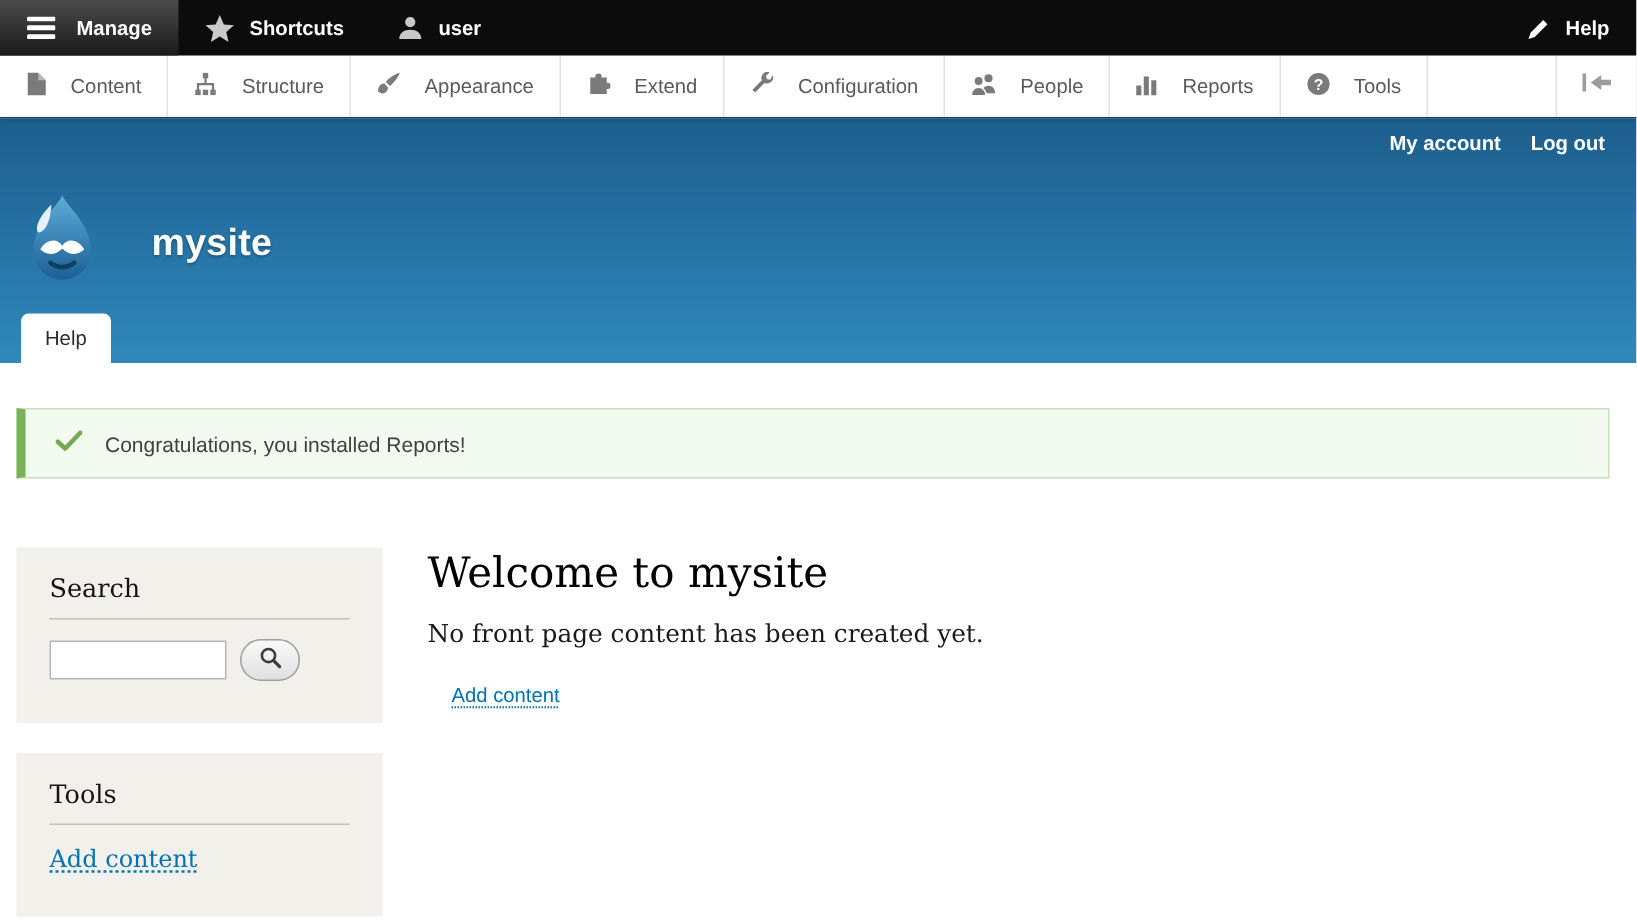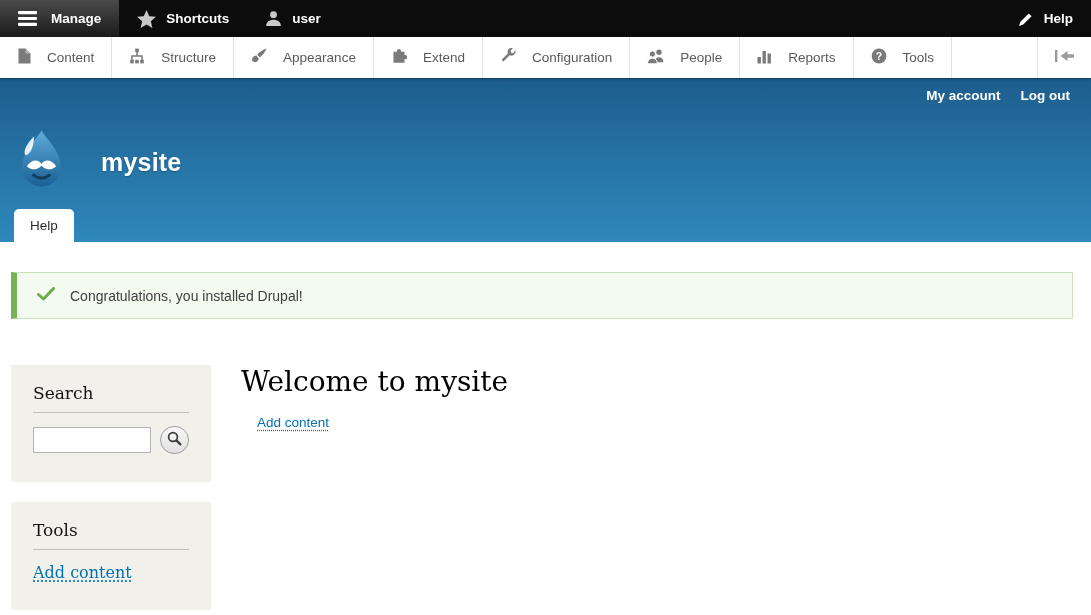--- a/index.html
+++ b/index.html
@@ -66,21 +66,21 @@
   
   .status-message {
     margin:30px 18px 0 11px;
     background:#f3faef; border:1px solid #c9e1bd; border-left:6px solid #77b259;
     padding:14px 20px; display:flex; align-items:center; gap:15px;
     font-size:14px; color:#414141;
   }
 
   
   .content-row { display:flex; align-items:flex-start; margin:46px 18px 0 11px; }
-  .sidebar { width:200px; flex:none; }
+  .sidebar { width:244px; flex:none; }
   .block { background:#f1f0eb; padding:18px 22px 28px; }
   .block + .block { margin-top:20px; }
   .block h2 {
     font-family:"DejaVu Serif","Liberation Serif",serif;
     font-size:17px; font-weight:normal; color:#141414; margin:0;
   }
   .block .rule { border-bottom:1px solid #c2c1b8; margin:9px 0 13px; }
   .search-form { display:flex; align-items:center; gap:9px; }
   .search-input {
     width:118px; height:26px; border:1px solid #b3b3b3; background:#fff;
@@ -273,21 +273,21 @@
 </header>
 
 <main>
 
   <div class="status-message">
     <span>
       <svg width="18" height="14" viewBox="0 0 18 14">
           <polyline points="1.5,7.5 6.5,12 16.5,1.5" fill="none" stroke="#72aa50" stroke-width="3" stroke-linecap="round" stroke-linejoin="round"></polyline>
         </svg>
     </span>
-    <span>Congratulations, you installed Drupal!</span>
+    <span>Congratulations, you installed Reports!</span>
   </div>
 
   <div class="content-row">
 
     <aside class="sidebar">
       <section class="block">
         <h2>Search</h2>
         <div class="rule"></div>
         <div class="search-form">
           <input class="search-input" type="text" value="" style="">
@@ -304,20 +304,21 @@
 
       <section class="block">
         <h2>Tools</h2>
         <div class="rule"></div>
         <a class="tools-link">Add content</a>
       </section>
     </aside>
 
     <article class="main-content">
       <h1 class="page-title">Welcome to mysite</h1>
+      <p class="empty-text">No front page content has been created yet.</p>
       <ul class="action-links">
         <li>
           <a class="add-content-link">Add content</a>
         </li>
       </ul>
     </article>
 
   </div>
 </main>
 

